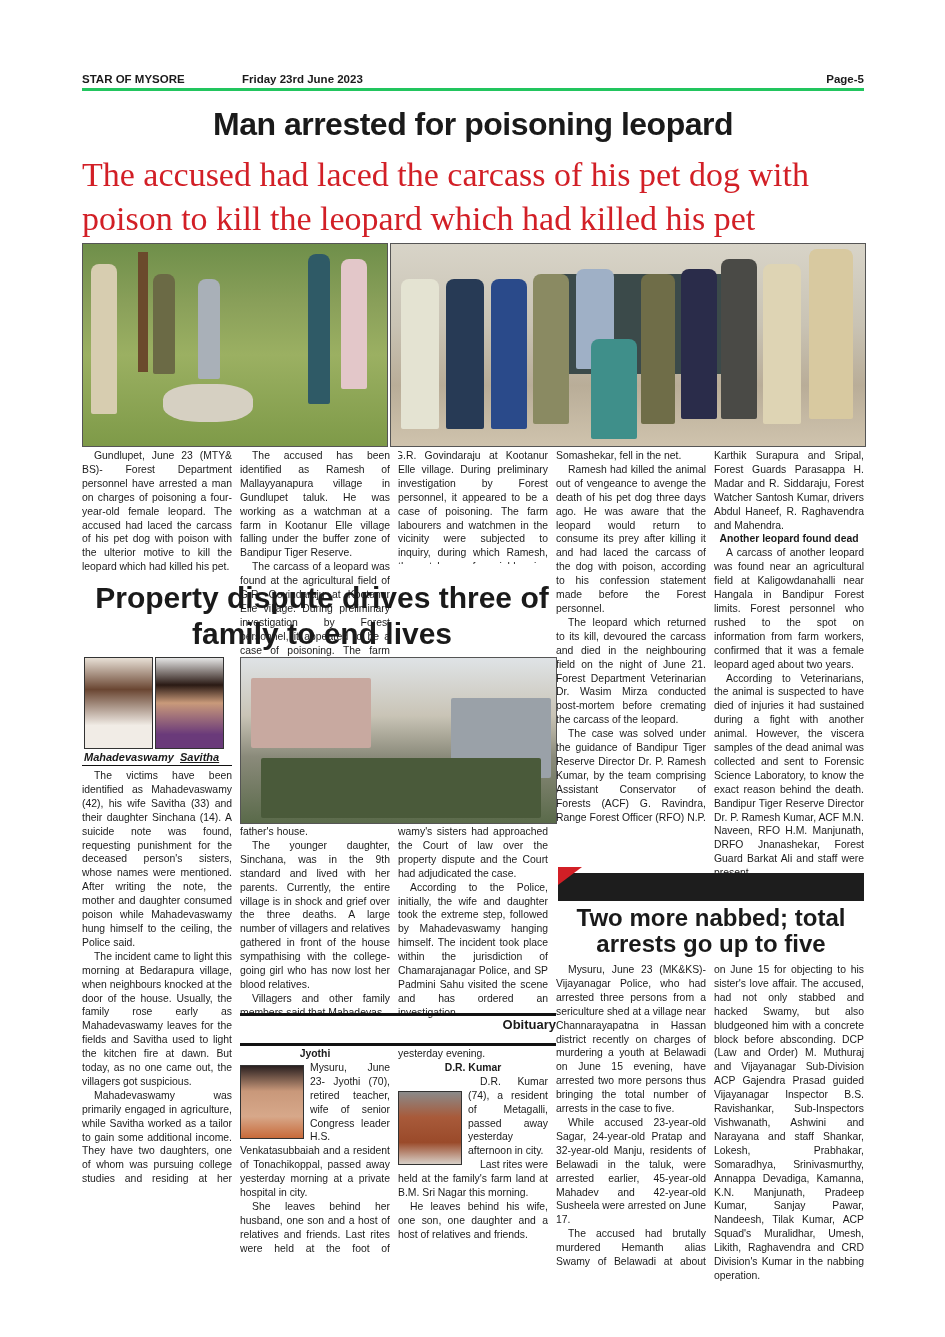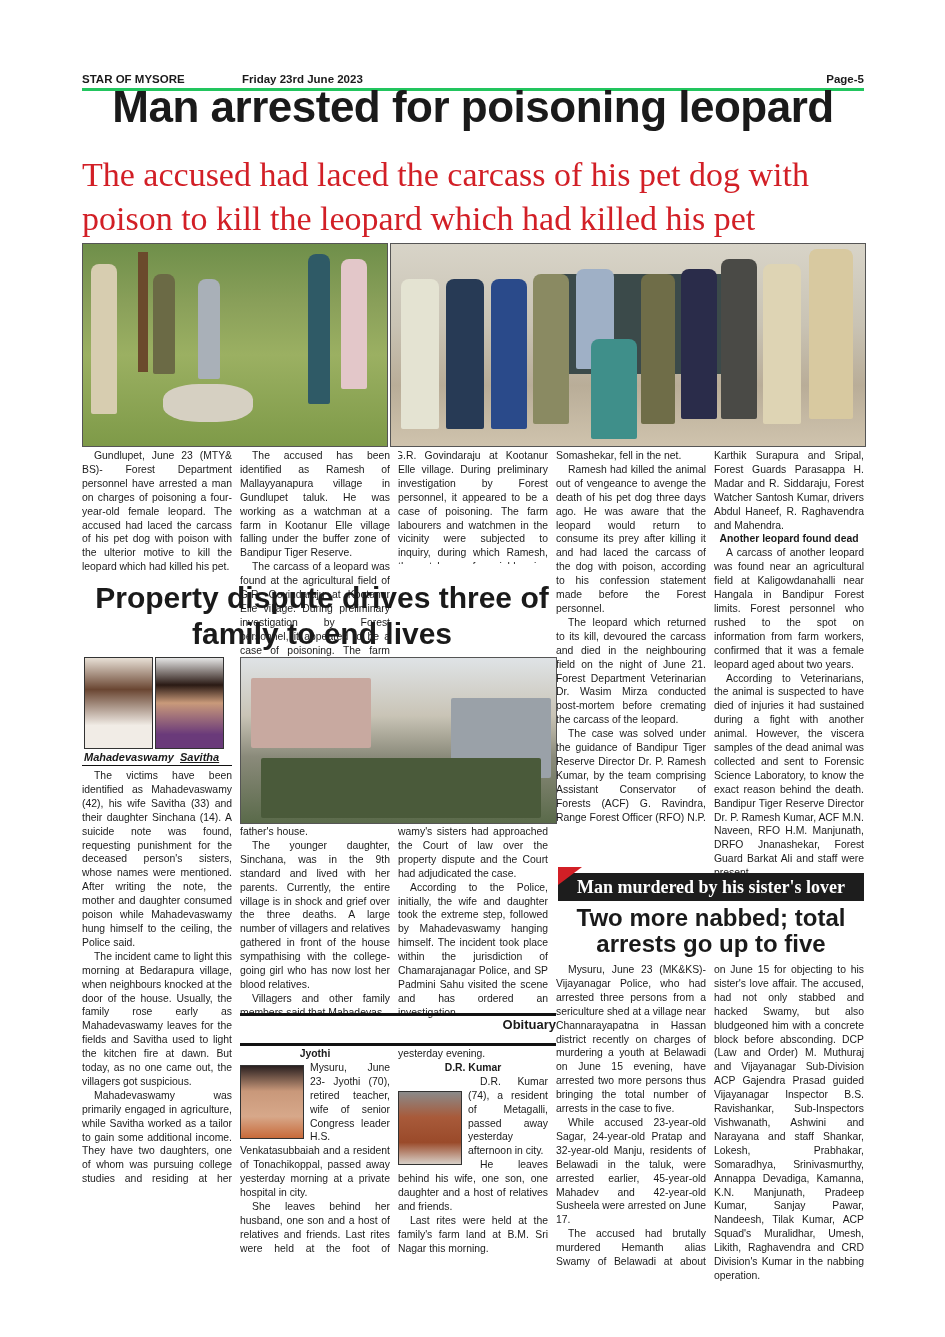--- a/index.html
+++ b/index.html
@@ -2,21 +2,21 @@
 <html><head>
 <meta charset="utf-8">
 <style>
   html,body{margin:0;padding:0;background:#fff;}
   body{width:945px;height:1337px;position:relative;overflow:hidden;font-family:"Liberation Sans",sans-serif;color:#1a1a1a;}
   .abs{position:absolute;}
   .masthead{left:82px;top:70px;width:782px;height:18px;font-size:11.5px;font-weight:bold;border-bottom:3px solid #22c55e;}
   .masthead .paper{position:absolute;left:0;top:3px;}
   .masthead .date{position:absolute;left:160px;top:3px;}
   .masthead .page{position:absolute;right:0;top:3px;}
-  .headline{left:82px;top:79px;width:782px;text-align:center;font-size:44px;font-weight:bold;letter-spacing:-0.5px;line-height:56px;}
+  .headline{left:82px;top:96px;width:782px;text-align:center;font-size:32px;font-weight:bold;letter-spacing:-0.5px;line-height:56px;}
   .deck{left:82px;top:153px;width:782px;font-family:"Liberation Serif",serif;color:#d21f26;font-size:34px;line-height:44px;}
   .photo{border:1px solid #555;overflow:hidden;}
   .photo1{left:82px;top:243px;width:304px;height:202px;background:linear-gradient(180deg,#6f8f4a 0%,#8aa05a 30%,#9bb062 55%,#7e9a48 100%);}
   .photo2{left:390px;top:243px;width:474px;height:202px;background:linear-gradient(180deg,#d8d4c8 0%,#c9c3b4 40%,#b9ad98 70%,#cfc3ad 100%);}
   .fig{position:absolute;border-radius:8px 8px 2px 2px;}
   .col{position:absolute;font-size:10.4px;line-height:13.9px;text-align:justify;hyphens:auto;}
   .col p{margin:0;text-indent:12px;}
   .col p.noind{text-indent:0;}
   .sub{font-weight:bold;text-align:center;text-indent:0 !important;}
   .h2{left:82px;top:580px;width:480px;text-align:center;font-size:30px;font-weight:bold;line-height:36px;}
@@ -124,27 +124,26 @@
   <p class="sub">Jyothi</p>
   <div style="float:left;width:62px;height:72px;margin:4px 6px 2px 0;border:1px solid #333;background:linear-gradient(180deg,#2a2020 0%,#c9987a 35%,#d7a88a 70%,#c86a3a 100%);"></div>
   <p class="noind">Mysuru, June 23- Jyothi (70), retired teacher, wife of senior Congress leader H.S. Venkatasubbaiah and a resident of Tonachikoppal, passed away yesterday morning at a private hospital in city.</p>
   <p style="height:56px;overflow:hidden;">She leaves behind her husband, one son and a host of relatives and friends. Last rites were held at the foot of Chamundi Hill yesterday evening.</p>
 </div>
 <div class="col" style="left:398px;top:1047px;width:150px;">
   <p class="noind">yesterday evening.</p>
   <p class="sub">D.R. Kumar</p>
   <div style="float:left;width:62px;height:72px;margin:16px 6px 2px 0;border:1px solid #333;background:linear-gradient(180deg,#8a8a8a 0%,#a85a3a 35%,#9a4a2a 70%,#d8d0c8 100%);"></div>
   <p>D.R. Kumar (74), a resident of Metagalli, passed away yesterday afternoon in city.</p>
+  <p>Last rites were held at the family's farm land at B.M. Sri Nagar this morning.</p>
   <p>He leaves behind his wife, one son, one daughter and a host of relatives and friends.</p>
-  <p>Last rites were held at the family's farm land at B.M. Sri Nagar this morning.</p>
 </div>
 
 <div class="abs kicker">
   <span class="flag"></span>
-  <span>Man murdered by his sister's lover</span>
 </div>
 <div class="abs h3">Two more nabbed; total arrests go up to five</div>
 
 <div class="col" style="left:556px;top:963px;width:150px;">
   <p>Mysuru, June 23 (MK&amp;KS)- Vijayanagar Police, who had arrested three persons from a sericulture shed at a village near Channarayapatna in Hassan district recently on charges of murdering a youth at Belawadi on June 15 evening, have arrested two more persons thus bringing the total number of arrests in the case to five.</p>
   <p>While accused 23-year-old Sagar, 24-year-old Pratap and 32-year-old Manju, residents of Belawadi in the taluk, were arrested earlier, 45-year-old Mahadev and 42-year-old Susheela were arrested on June 17.</p>
   <p style="height:42px;overflow:hidden;">The accused had brutally murdered Hemanth alias Swamy of Belawadi at about 7.30 pm</p>
 </div>
 <div class="col" style="left:714px;top:963px;width:150px;">
   <p class="noind">on June 15 for objecting to his sister's love affair. The accused, had not only stabbed and hacked Swamy, but also bludgeoned him with a concrete block before absconding. DCP (Law and Order) M. Muthuraj and Vijayanagar Sub-Division ACP Gajendra Prasad guided Vijayanagar Inspector B.S. Ravishankar, Sub-Inspectors Vishwanath, Ashwini and Narayana and staff Shankar, Lokesh, Prabhakar, Somaradhya, Srinivasmurthy, Annappa Devadiga, Kamanna, K.N. Manjunath, Pradeep Kumar, Sanjay Pawar, Nandeesh, Tilak Kumar, ACP Squad's Muralidhar, Umesh, Likith, Raghavendra and CRD Division's Kumar in the nabbing operation.</p>

